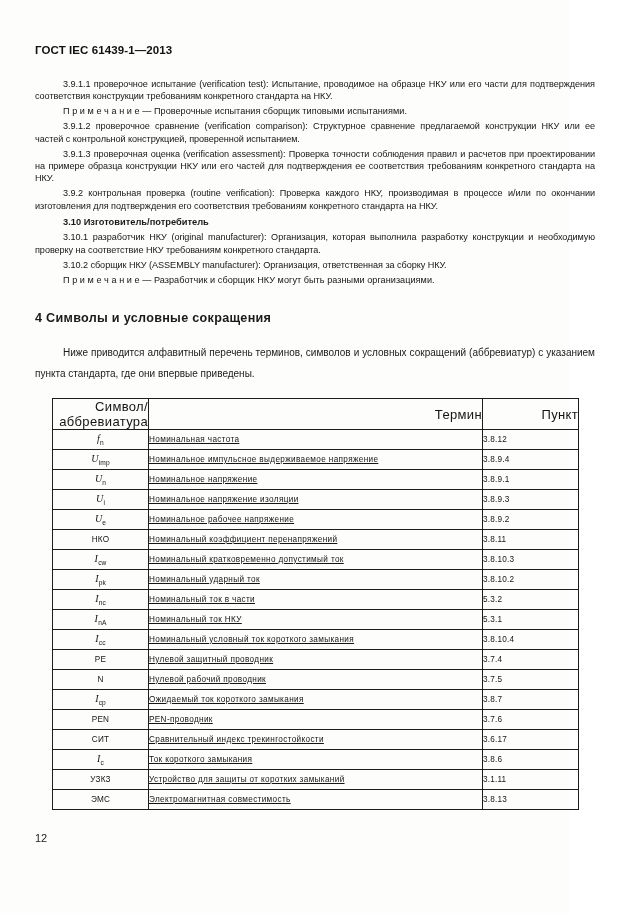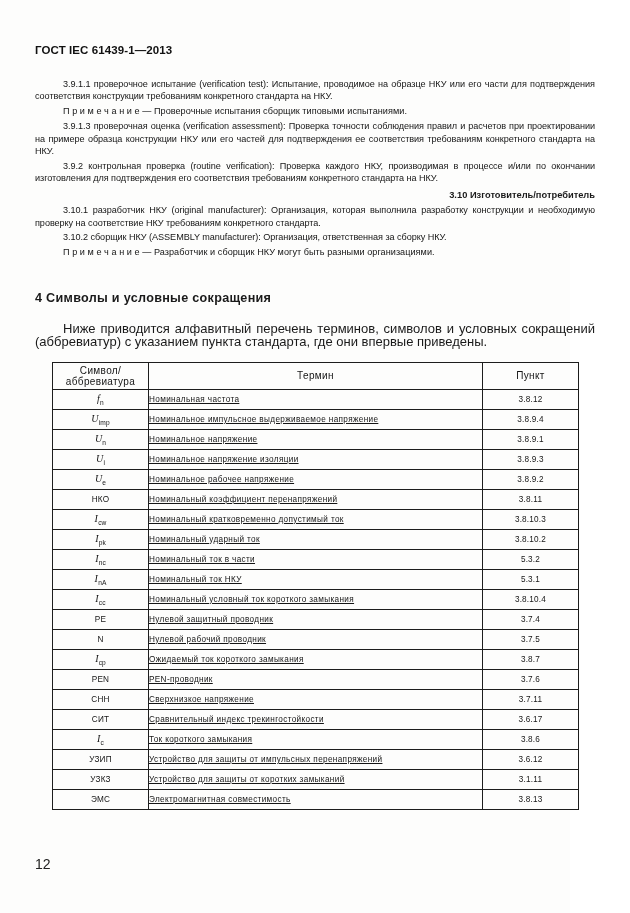--- a/index.html
+++ b/index.html
@@ -52,55 +52,54 @@
     text-indent: 28px;
     letter-spacing: 0.05px;
   }
   b.term { font-weight: normal; }
   h3.subhead {
     margin: 4px 0 3px 0;
     font-size: 9.3px;
     font-weight: bold;
     text-indent: 28px;
     line-height: 12.4px;
-    text-align: right;
   }
   h2.section {
-    margin: 32px 0 13px 0;
+    margin: 25px 0 13px 0;
     font-size: 12.6px;
     font-weight: bold;
     line-height: 15px;
     letter-spacing: 0.3px;
   }
   .intro {
     margin: 16px 0 14px 0;
-    font-size: 13px;
-    line-height: 13px;
+    font-size: 10px;
+    line-height: 21px;
     text-indent: 28px;
     text-align: justify;
   }
   table.symtab {
     border-collapse: collapse;
     width: 526px;
     margin-left: 17px;
     table-layout: fixed;
   }
   table.symtab th, table.symtab td {
     border: 1px solid #1d1d1d;
     font-size: 8.2px;
     padding: 0;
     height: 19px;
     color: #151515;
   }
   table.symtab th {
     font-weight: normal;
-    text-align: center;
+    text-align: right;
     height: 26px;
     letter-spacing: 0.35px;
-    font-size: 10px;
+    font-size: 13px;
   }
   table.symtab thead th { border-bottom: 1px solid #1d1d1d; }
   col.c1 { width: 96px; }
   col.c2 { width: 334px; }
   col.c3 { width: 96px; }
   td.sym {
     text-align: center;
     font-size: 8.6px;
     letter-spacing: 0.2px;
   }
@@ -116,45 +115,45 @@
     font-family: "Liberation Sans", sans-serif;
     letter-spacing: 0.1px;
   }
   td.term-cell {
     padding-left: 11px;
     letter-spacing: 0.35px;
     font-size: 8.1px;
     text-decoration: underline;
   }
   td.clause {
-    text-align: center;
     font-size: 8.3px;
     letter-spacing: 0.2px;
   }
   .pagenum {
     position: absolute;
     left: 35px;
-    top: 856px;
-    font-size: 14px;
+    top: 832px;
+    font-size: 11px;
     color: #222;
   }
 </style>
 </head>
 <body>
 
 <div class="page">
 
   <div class="header">ГОСТ IEC 61439-1—2013</div>
 
   <div class="body-block">
 
     <p class="para"><span>3.9.1.1</span> <b class="term">проверочное испытание</b><span> (verification test): Испытание, проводимое на образце НКУ или его части для подтверждения соответствия конструкции требованиям конкретного стандарта на НКУ.</span></p>
 
     <p class="para note"><span>П р и м е ч а н и е</span><span> — Проверочные испытания сборщик типовыми испытаниями.</span></p>
 
+    <p class="para"><span>3.9.1.2</span> <b class="term">проверочное сравнение</b><span> (verification comparison): Структурное сравнение предлагаемой конструкции НКУ или ее частей с контрольной конструкцией, проверенной испытанием.</span></p>
 
     <p class="para"><span>3.9.1.3</span> <b class="term">проверочная оценка</b><span> (verification assessment): Проверка точности соблюдения правил и расчетов при проектировании на примере образца конструкции НКУ или его частей для подтверждения ее соответствия требованиям конкретного стандарта на НКУ.</span></p>
 
     <p class="para"><span>3.9.2</span> <b class="term">контрольная проверка</b><span> (routine verification): Проверка каждого НКУ, производимая в процессе и/или по окончании изготовления для  подтверждения его соответствия требованиям конкретного стандарта на НКУ.</span></p>
 
     <h3 class="subhead">3.10 Изготовитель/потребитель</h3>
 
     <p class="para"><span>3.10.1</span> <b class="term">разработчик НКУ</b><span> (original manufacturer): Организация, которая выполнила разработку конструкции и необходимую проверку на соответствие НКУ требованиям конкретного стандарта.</span></p>
 
     <p class="para"><span>3.10.2</span> <b class="term">сборщик НКУ</b><span> (ASSEMBLY manufacturer): Организация, ответственная за сборку НКУ.</span></p>
@@ -249,40 +248,30 @@
             <td class="sym"><span class="it">I</span><span class="sub">cp</span></td>
             <td class="term-cell">Ожидаемый ток короткого замыкания</td>
             <td class="clause">3.8.7</td>
           </tr>
           <tr>
             <td class="sym">PEN</td>
             <td class="term-cell">PEN-проводник</td>
             <td class="clause">3.7.6</td>
           </tr>
           <tr>
-            <td class="sym">СНН</td>
-            <td class="term-cell">Сверхнизкое напряжение</td>
-            <td class="clause">3.7.11</td>
-          </tr>
-          <tr>
             <td class="sym">СИТ</td>
             <td class="term-cell">Сравнительный индекс трекингостойкости</td>
             <td class="clause">3.6.17</td>
           </tr>
           <tr>
             <td class="sym"><span class="it">I</span><span class="sub">c</span></td>
             <td class="term-cell">Ток короткого замыкания</td>
             <td class="clause">3.8.6</td>
           </tr>
           <tr>
-            <td class="sym">УЗИП</td>
-            <td class="term-cell">Устройство для защиты от импульсных перенапряжений</td>
-            <td class="clause">3.6.12</td>
-          </tr>
-          <tr>
             <td class="sym">УЗКЗ</td>
             <td class="term-cell">Устройство для защиты от коротких замыканий</td>
             <td class="clause">3.1.11</td>
           </tr>
           <tr>
             <td class="sym">ЭМС</td>
             <td class="term-cell">Электромагнитная совместимость</td>
             <td class="clause">3.8.13</td>
           </tr>
         </tbody>

